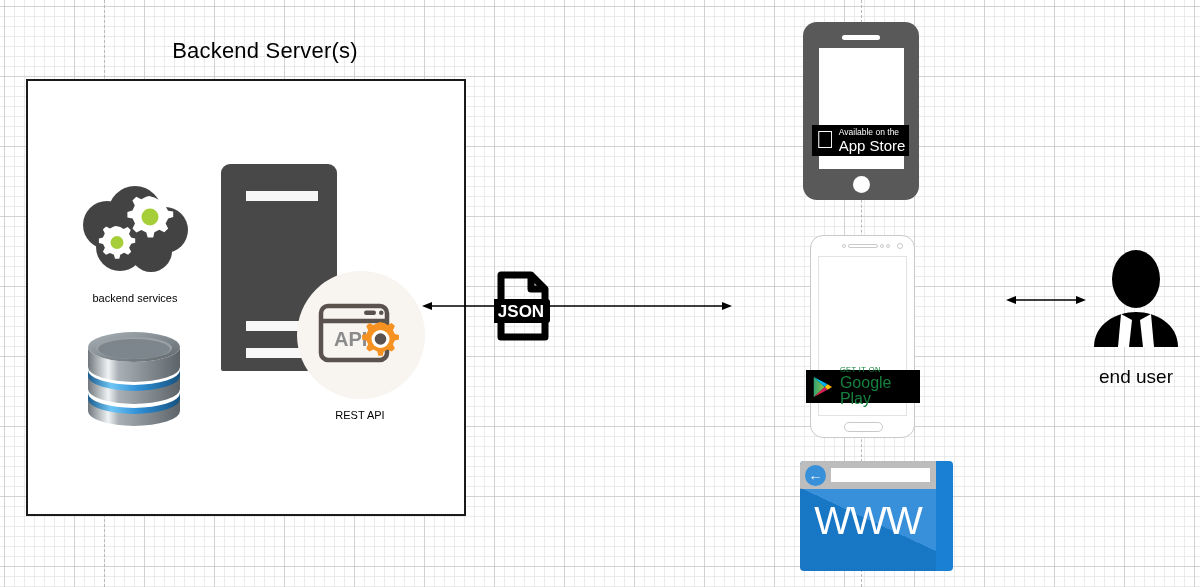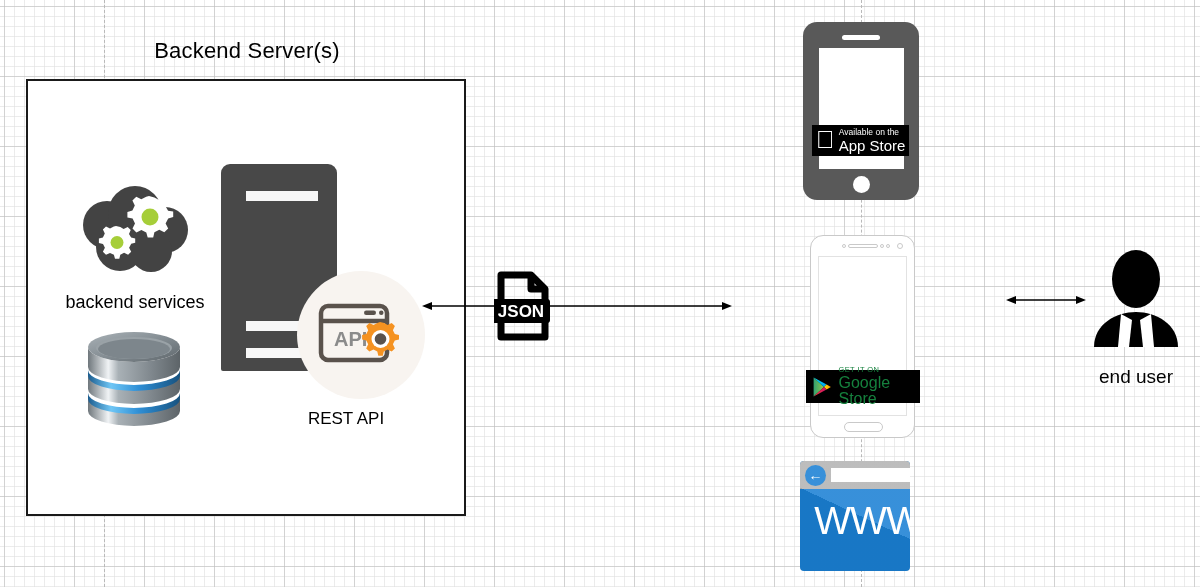--- a/index.html
+++ b/index.html
@@ -35,20 +35,21 @@
   
   #backend-title {
     position: absolute;
     left: 26px;
     top: 38px;
     width: 442px;
     text-align: center;
     font-size: 22px;
     color: #000000;
     letter-spacing: 0.2px;
+    padding-left: 18px;
   }
   #backend-box {
     position: absolute;
     left: 26px;
     top: 79px;
     width: 440px;
     height: 437px;
     border: 2px solid #1a1a1a;
     background: #ffffff;
     box-sizing: border-box;
@@ -58,21 +59,21 @@
   .caption {
     position: absolute;
     text-align: center;
     color: #000000;
     font-size: 15px;
     white-space: nowrap;
   }
 
   
   #cloud-services-icon { position: absolute; left: 75px; top: 185px; width: 120px; height: 95px; }
-  #backend-services-caption { left: 45px; top: 292px; width: 180px; font-size: 18px; }
+  #backend-services-caption { left: 45px; top: 292px; width: 180px; font-size: 11px; }
 
   
   #database-icon { position: absolute; left: 82px; top: 327px; width: 104px; height: 105px; }
   #database-caption { left: 55px; top: 443px; width: 160px; font-size: 16px; }
 
   
   #server-tower {
     position: absolute;
     left: 221px;
     top: 164px;
@@ -96,21 +97,21 @@
   #rest-api-circle {
     position: absolute;
     left: 297px;
     top: 271px;
     width: 128px;
     height: 128px;
     border-radius: 50%;
     background: #f8f4f0;
   }
   #api-icon { position: absolute; left: 318px; top: 301px; width: 86px; height: 68px; }
-  #rest-api-caption { left: 276px; top: 409px; width: 140px; font-size: 17px; }
+  #rest-api-caption { left: 290px; top: 409px; width: 140px; font-size: 11px; }
 
   
   #json-icon { position: absolute; left: 494px; top: 271px; width: 58px; height: 70px; }
 
   
   .arrow-svg { position: absolute; }
   #arrow-api-to-devices { left: 418px; top: 292px; width: 318px; height: 28px; }
   #arrow-devices-to-user { left: 1002px; top: 286px; width: 88px; height: 28px; }
 
   
@@ -218,21 +219,21 @@
   }
   #googleplay-badge .badge-text { color:#15803d; line-height:1; }
   #googleplay-badge .badge-small { font-size: 7.5px; display:block; margin-bottom:2px; letter-spacing:0.4px; }
   #googleplay-badge .badge-large { font-size: 16px; display:block; }
 
   
   #www-browser {
     position: absolute;
     left: 800px;
     top: 461px;
-    width: 110px;
+    width: 153px;
     height: 110px;
     background: #1a80d4;
     border-radius: 4px;
     overflow: hidden;
   }
   #www-titlebar {
     position: absolute; left:0; top:0;
     width: 136px; height: 28px;
     background: #b3b3b3;
   }
@@ -429,21 +430,21 @@
             <stop offset="100%" stop-color="#8ec94a"></stop>
         </linearGradient>
       </defs>
       <path d="M3,2 L3,24 L15,13 Z" fill="url(#gp4)"></path>
       <path d="M3,2 L18,10 L15,13 Z" fill="url(#gp1)"></path>
       <path d="M15,13 L18,10 L23,13 L18,16 Z" fill="url(#gp2)"></path>
       <path d="M3,24 L15,13 L18,16 Z" fill="url(#gp3)"></path>
     </svg>
     <span class="badge-text">
       <span class="badge-small">GET IT ON</span>
-      <span class="badge-large">Google Store</span>
+      <span class="badge-large">Google Play</span>
     </span>
   </div>
 
   <div id="www-browser">
     <div id="www-titlebar"></div>
     <div id="www-back-button">←</div>
     <div id="www-url-bar"></div>
     <div id="www-shine"></div>
     <div id="www-text">WWW</div>
   </div>

